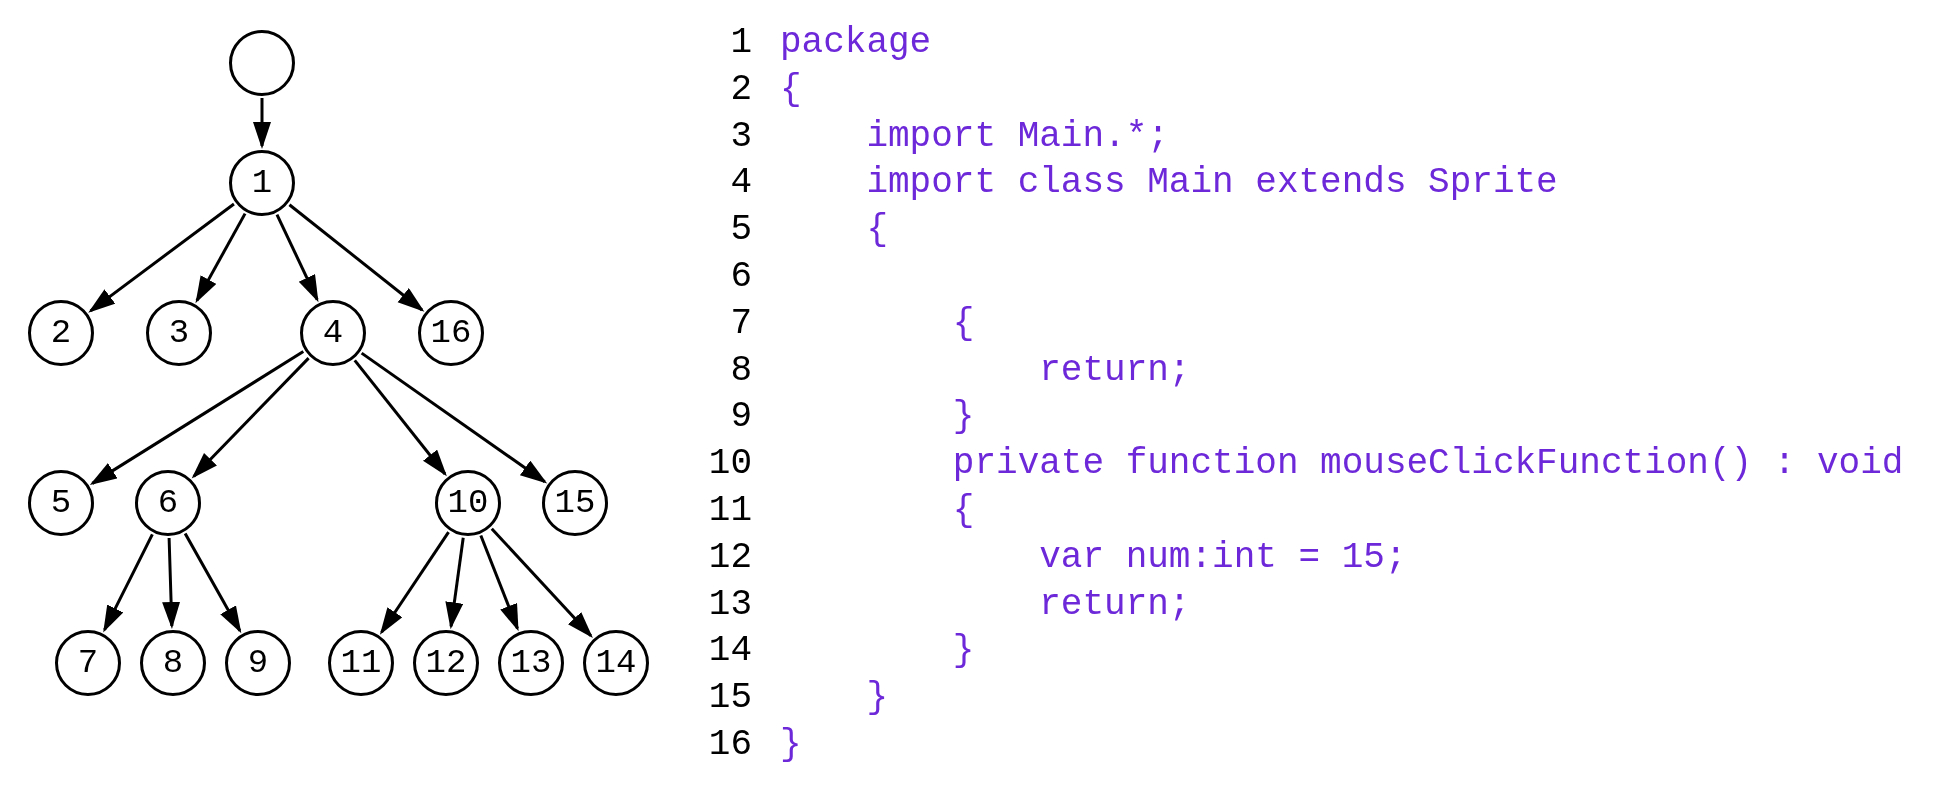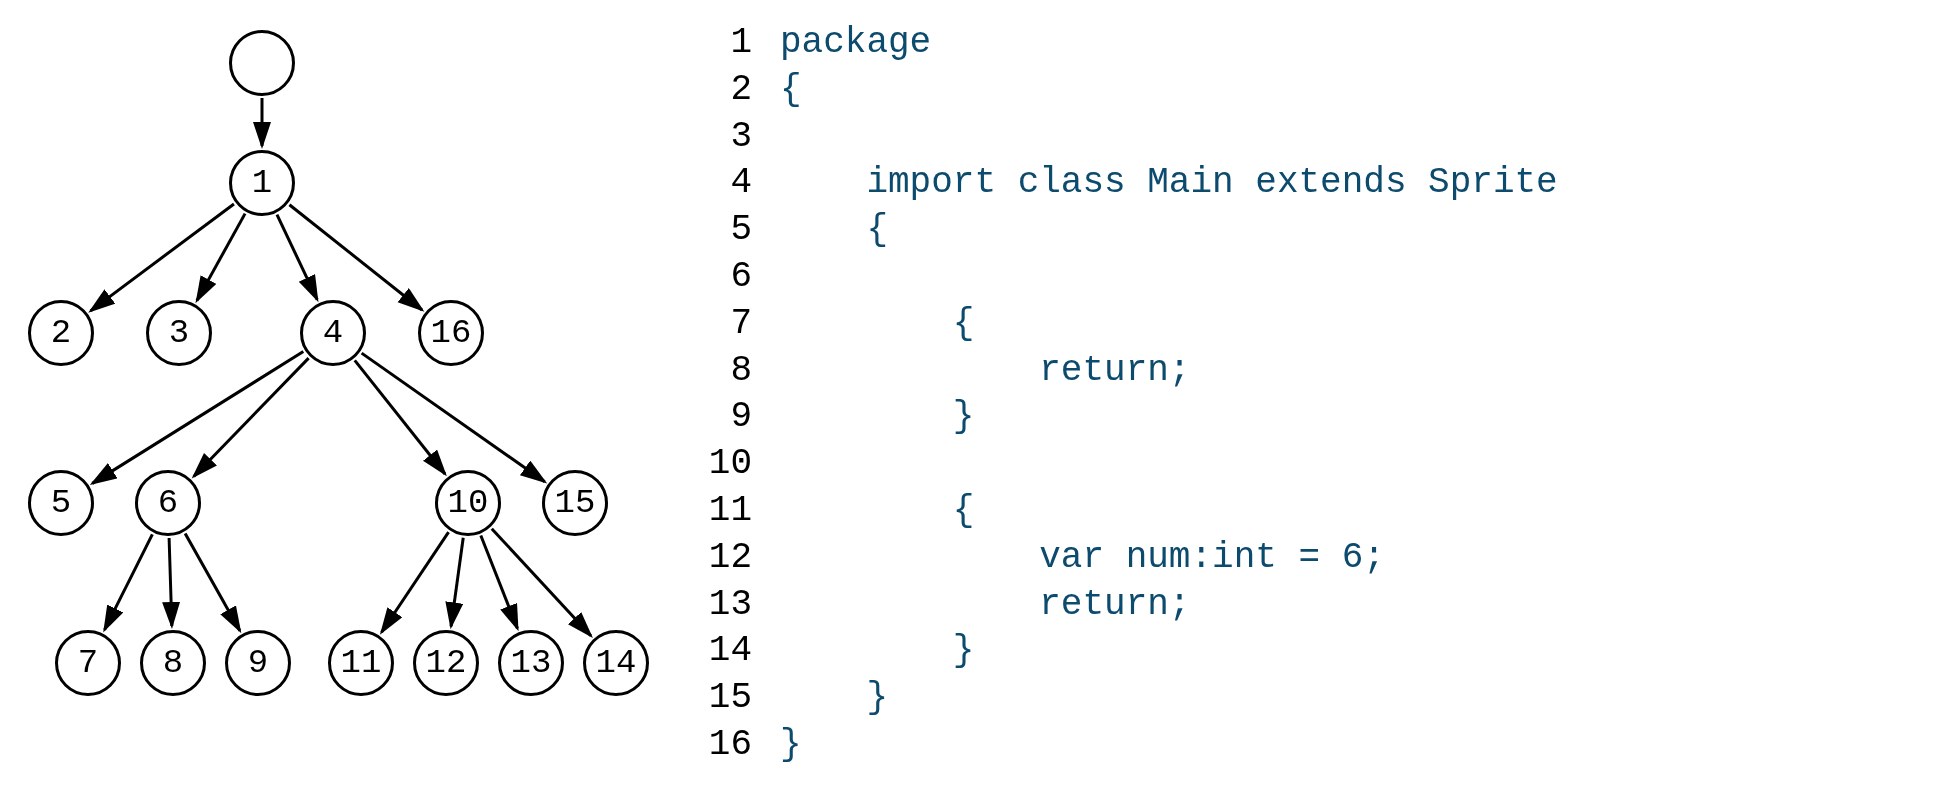--- a/index.html
+++ b/index.html
@@ -27,21 +27,21 @@
       align-items: baseline;
     }
     .lineno {
       width: 90px;
       text-align: right;
       padding-right: 28px;
       color: #000;
     }
     .code-text {
       white-space: pre;
-      color: #0c4a6e;
+      color: #6d28d9;
     }
     
     .node {
       position: absolute;
       width: 66px;
       height: 66px;
       border: 3px solid #000;
       border-radius: 50%;
       display: flex;
       align-items: center;
@@ -112,20 +112,21 @@
 <div class="code-line">
       <span class="lineno">1</span>
       <span class="code-text">package</span>
     </div>
     <div class="code-line">
       <span class="lineno">2</span>
       <span class="code-text">{</span>
     </div>
     <div class="code-line">
       <span class="lineno">3</span>
+      <span class="code-text">    import Main.*;</span>
     </div>
     <div class="code-line">
       <span class="lineno">4</span>
       <span class="code-text">    import class Main extends Sprite</span>
     </div>
     <div class="code-line">
       <span class="lineno">5</span>
       <span class="code-text">    {</span>
     </div>
     <div class="code-line">
@@ -138,28 +139,29 @@
     <div class="code-line">
       <span class="lineno">8</span>
       <span class="code-text">            return;</span>
     </div>
     <div class="code-line">
       <span class="lineno">9</span>
       <span class="code-text">        }</span>
     </div>
     <div class="code-line">
       <span class="lineno">10</span>
+      <span class="code-text">        private function mouseClickFunction() : void</span>
     </div>
     <div class="code-line">
       <span class="lineno">11</span>
       <span class="code-text">        {</span>
     </div>
     <div class="code-line">
       <span class="lineno">12</span>
-      <span class="code-text">            var num:int = 6;</span>
+      <span class="code-text">            var num:int = 15;</span>
     </div>
     <div class="code-line">
       <span class="lineno">13</span>
       <span class="code-text">            return;</span>
     </div>
     <div class="code-line">
       <span class="lineno">14</span>
       <span class="code-text">        }</span>
     </div>
     <div class="code-line">

